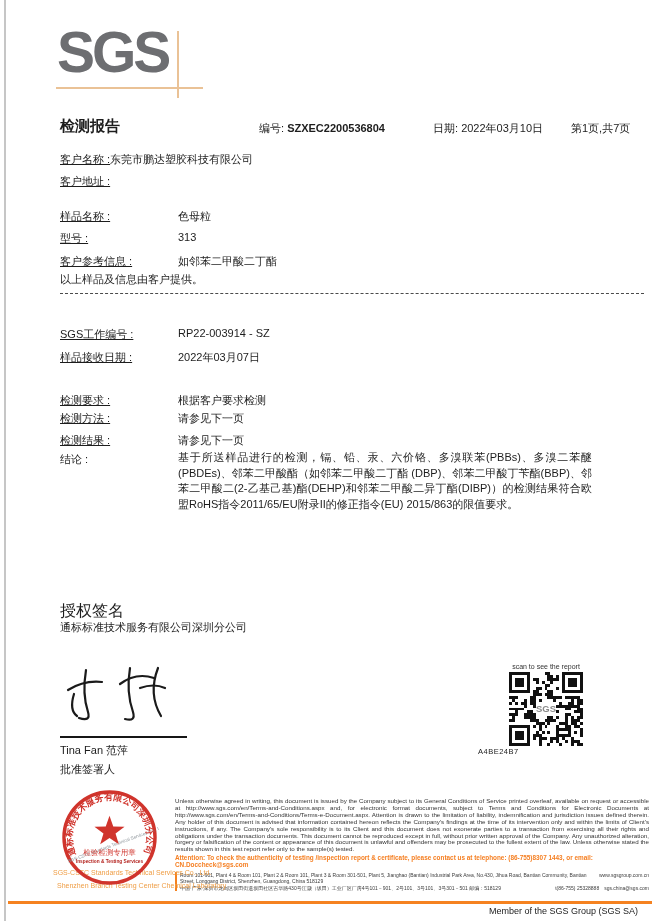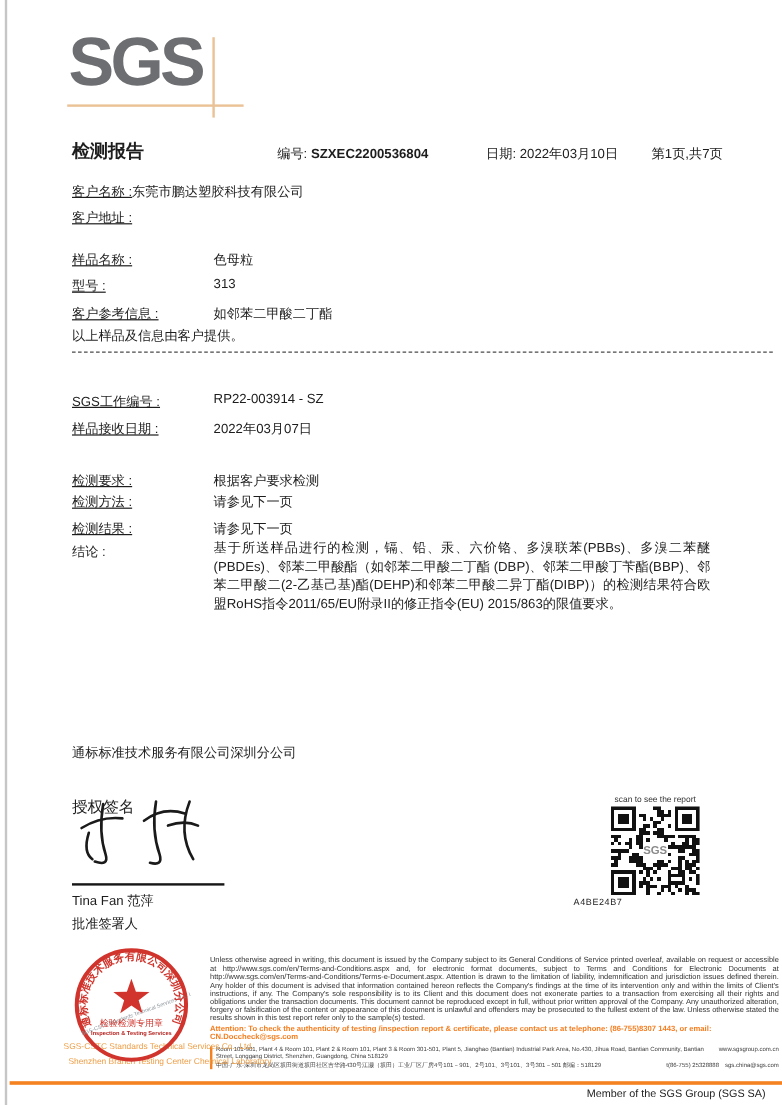--- a/index.html
+++ b/index.html
@@ -10,33 +10,33 @@
   .abs{position:absolute;}
   .nowrap{white-space:nowrap;}
   
   .edge-left{left:4px;top:0;width:2px;height:921px;background:#c6c6c6;}
   
   .logo{left:57px;top:24px;font-size:57px;font-weight:bold;color:#6d6e71;letter-spacing:-3px;line-height:1;}
   .logo-hline{left:56px;top:87px;width:147px;height:2px;background:#eac296;}
   .logo-vline{left:177px;top:31px;width:2px;height:67px;background:#eac296;}
   
   .title{left:60px;top:117px;font-size:15px;font-weight:bold;}
-  .hdr{top:121px;font-size:11px;}
+  .hdr{top:121px;font-size:11px;margin-left:28px;}
   
   .doc-row{left:60px;width:580px;height:15px;font-size:11px;}
   .doc-row .lbl{position:absolute;left:0;white-space:nowrap;text-decoration:underline;}
   .doc-row .valA{position:absolute;left:50px;white-space:nowrap;}
   .doc-row .valB{position:absolute;left:118px;white-space:nowrap;}
   .note{left:60px;top:272px;font-size:11px;}
   .dash-sep{left:60px;top:293px;width:584px;height:0;border-top:1px dashed #4a4a4a;}
   .conclusion-lbl{left:60px;top:452px;font-size:11px;}
   .conclusion-txt{left:178px;top:450px;width:414px;font-size:11px;line-height:15.6px;text-align:justify;}
   
   .sig-company{left:60px;top:620px;font-size:11px;}
-  .sig-auth{left:60px;top:664px;font-size:13px;}
+  .sig-auth{left:60px;top:601px;font-size:16px;}
   .sig-svg{left:62px;top:660px;}
   .sig-line{left:60px;top:736px;width:127px;height:2px;background:#161616;}
   .sig-name{left:60px;top:743px;font-size:11px;}
   .sig-role{left:60px;top:762px;font-size:11px;}
   
   .qr-caption{left:478px;top:663px;width:136px;text-align:center;font-size:7px;color:#333;}
   .qr-svg{left:509px;top:672px;width:74px;height:74px;}
   .qr-code-text{left:478px;top:747px;width:136px;text-align:left;font-size:7.5px;color:#222;letter-spacing:.5px;}
   
   .stamp-svg{left:60px;top:788px;width:99px;height:99px;z-index:3;}

